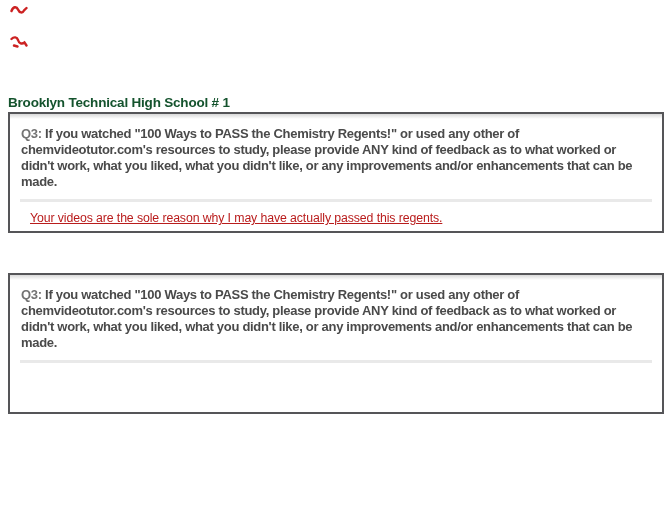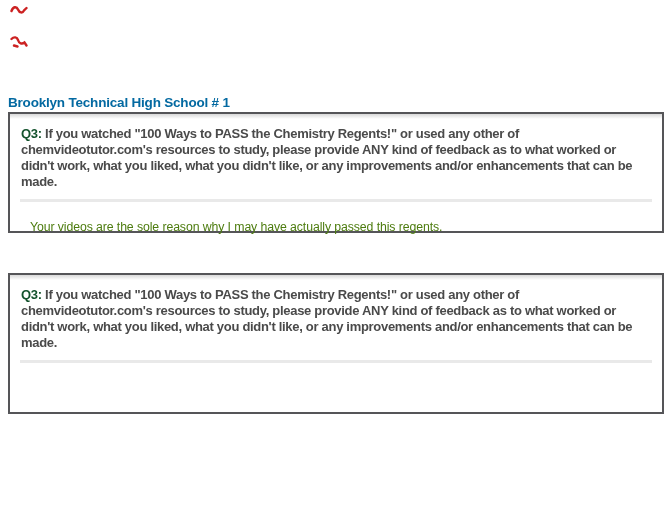--- a/index.html
+++ b/index.html
@@ -10,21 +10,21 @@
     font-family:"Liberation Sans", sans-serif;
     overflow:hidden;
   }
   .red-mark{position:absolute;left:10px;width:18px;height:13px;}
   .red-mark svg{display:block;width:100%;height:100%;}
   .mark-1{top:4px;}
   .mark-2{top:35px;}
 
   .school-heading{
     position:absolute;left:8px;
-    font-size:13.5px;font-weight:bold;color:#0369a1;
+    font-size:13.5px;font-weight:bold;color:#14532d;
     letter-spacing:-0.2px;white-space:nowrap;
   }
   .heading-1{top:95px;}
   .heading-2{top:254px;margin-top:32px;}
 
   .qbox{
     position:absolute;left:8px;width:656px;
     box-sizing:border-box;
     border:2px solid #555558;
     background:#ffffff;
@@ -34,30 +34,31 @@
   .box-strip{
     height:5px;
     background:linear-gradient(#d9d9d9,#ffffff);
   }
   .question{
     margin:7px 14px 0 11px;
     font-size:13px;font-weight:bold;line-height:16px;
     color:#4a4a4a;letter-spacing:-0.3px;
     max-width:628px;
   }
-  .q-label{color:#14532d;font-weight:bold;}
+  .q-label{color:#737373;font-weight:bold;}
   .divider{
     height:3px;background:#e9e9e9;
     margin:9px 10px 0 10px;
   }
   .answer{
-    margin:17px 10px 0 20px;
+    margin:8px 10px 0 20px;
     font-size:12.3px;line-height:17px;
-    color:#4d7c0f;letter-spacing:-0.1px;
+    color:#b91c1c;letter-spacing:-0.1px;
     max-width:640px;
+    text-decoration:underline;
   }
 </style>
 </head>
 <body>
 
 <div class="page">
 
   <span class="red-mark mark-1">
     <svg viewBox="0 0 18 13">
       <path d="M1.5 7 C3 2.5, 6.5 2, 8 5.5 C9.5 9, 12.5 9.5, 14 6.5 L16.5 4" fill="none" stroke="#cc2222" stroke-width="2.4" stroke-linecap="round"></path>

